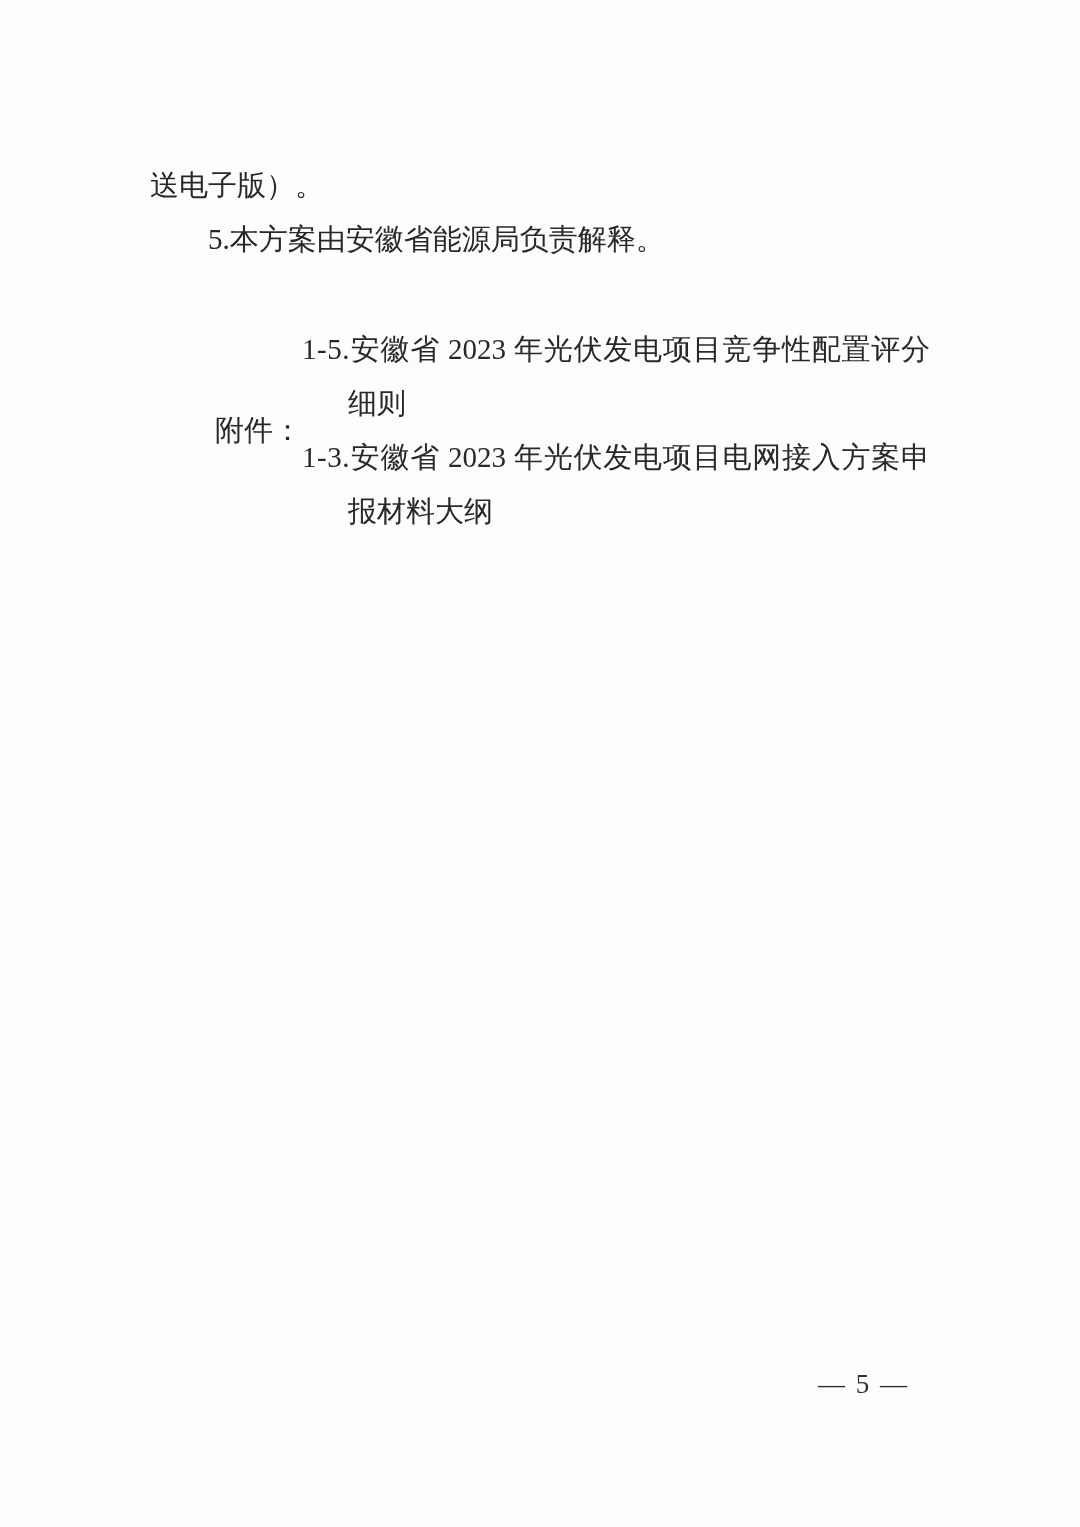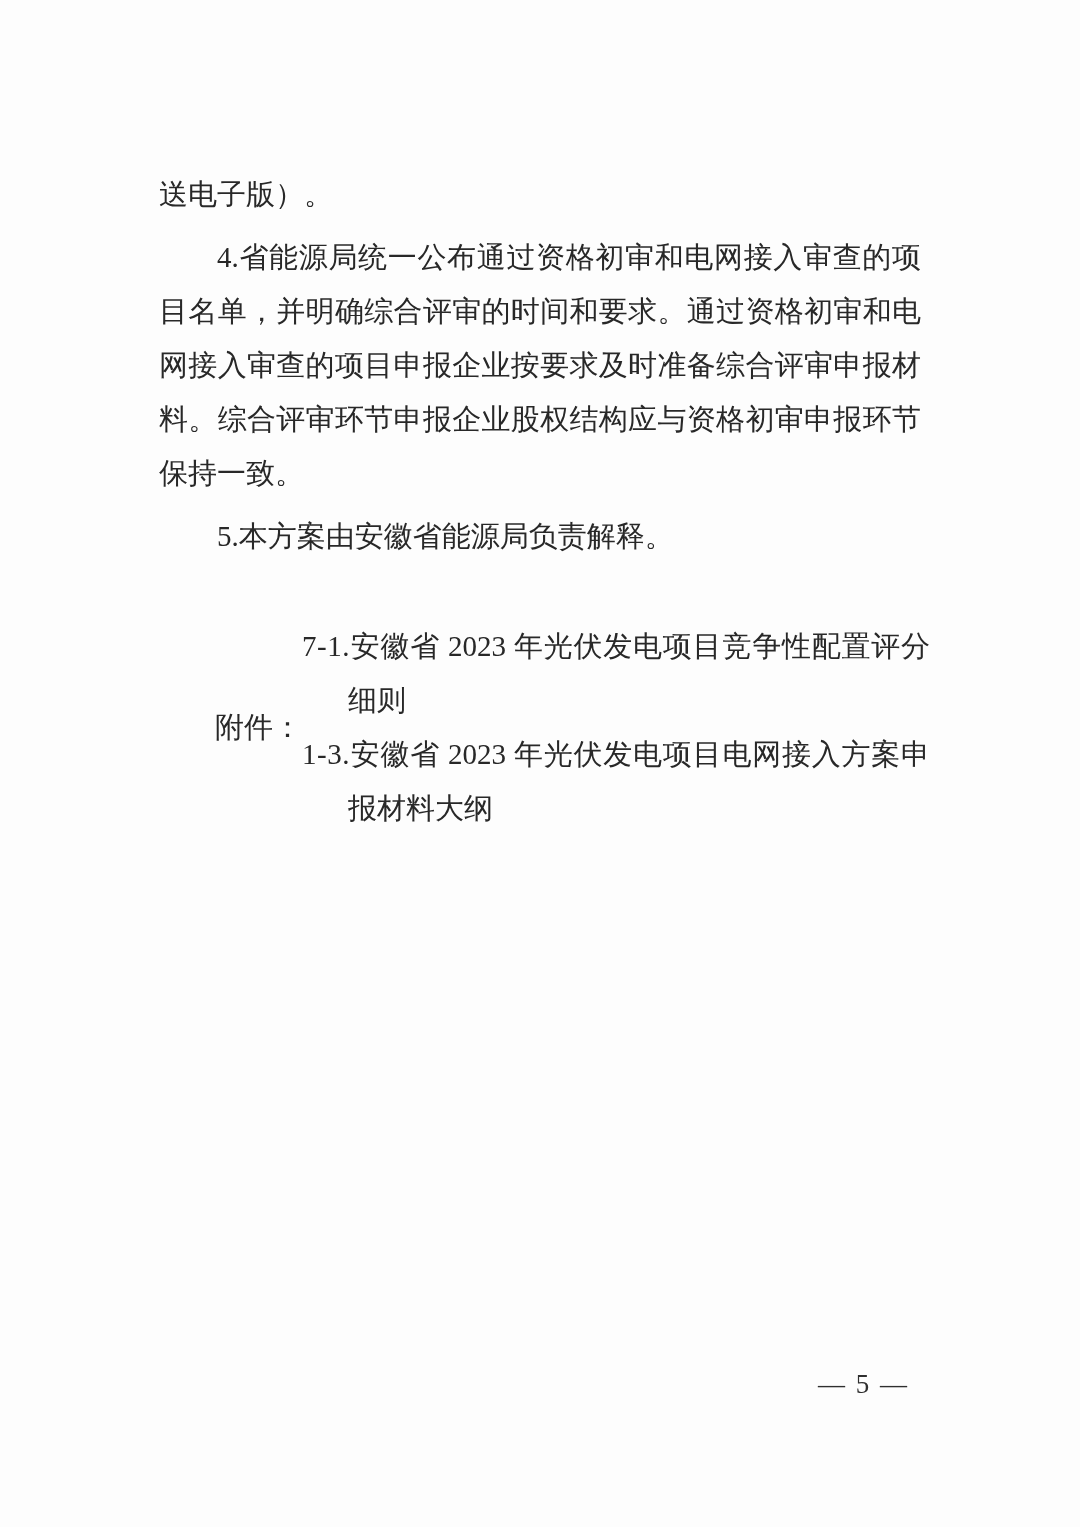--- a/index.html
+++ b/index.html
@@ -20,21 +20,21 @@
   .content {
     position: absolute;
     left: 150px;
     top: 158px;
     width: 780px;
     font-size: 29px;
     line-height: 54px;
     text-align: justify;
   }
   .content p {
-    margin: 9px;
+    margin: 0;
     padding: 0;
   }
   .content p.ind {
     text-indent: 2em;
   }
   .attach {
     margin-top: 56px;
     padding-left: 65px;
     display: flex;
     align-items: center;
@@ -68,30 +68,29 @@
 </head>
 <body>
 
 <div class="page">
 
   <div class="content">
 
     <p>送电子版）。</p>
 
 
-    <p class="ind">4.省能源局统一公布通过资格初审和电网接入审查的项目名单，并明确综合评审的时间和要求。通过资格初审和电网接入审查的项目申报企业按要求及时准备综合评审申报材料。综合评审环节申报企业股权结构应与资格初审申报环节保持一致。</p>
 
 
     <p class="ind">5.本方案由安徽省能源局负责解释。</p>
 
     <div class="attach">
       <span class="attach-label">附件：</span>
       <div class="attach-items">
 
-        <div class="attach-item"><span class="attach-num">7-1.</span><span>安徽省 2023 年光伏发电项目竞争性配置评分细则</span></div>
+        <div class="attach-item"><span class="attach-num">1-5.</span><span>安徽省 2023 年光伏发电项目竞争性配置评分细则</span></div>
 
 
         <div class="attach-item"><span class="attach-num">1-3.</span><span>安徽省 2023 年光伏发电项目电网接入方案申报材料大纲</span></div>
 
 
       </div>
     </div>
 
   </div>
 

